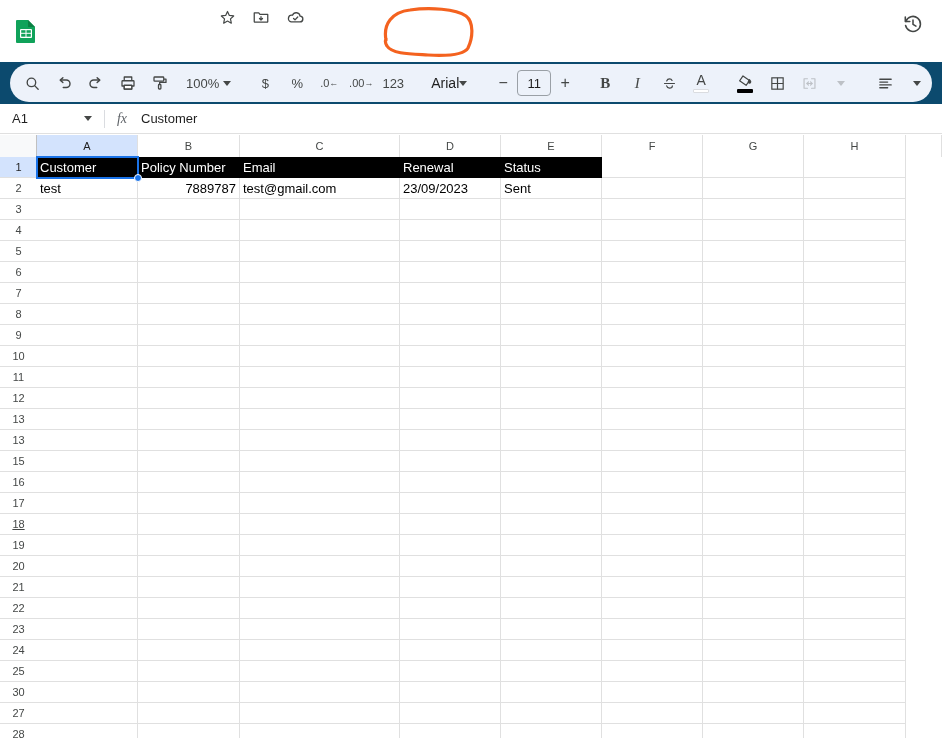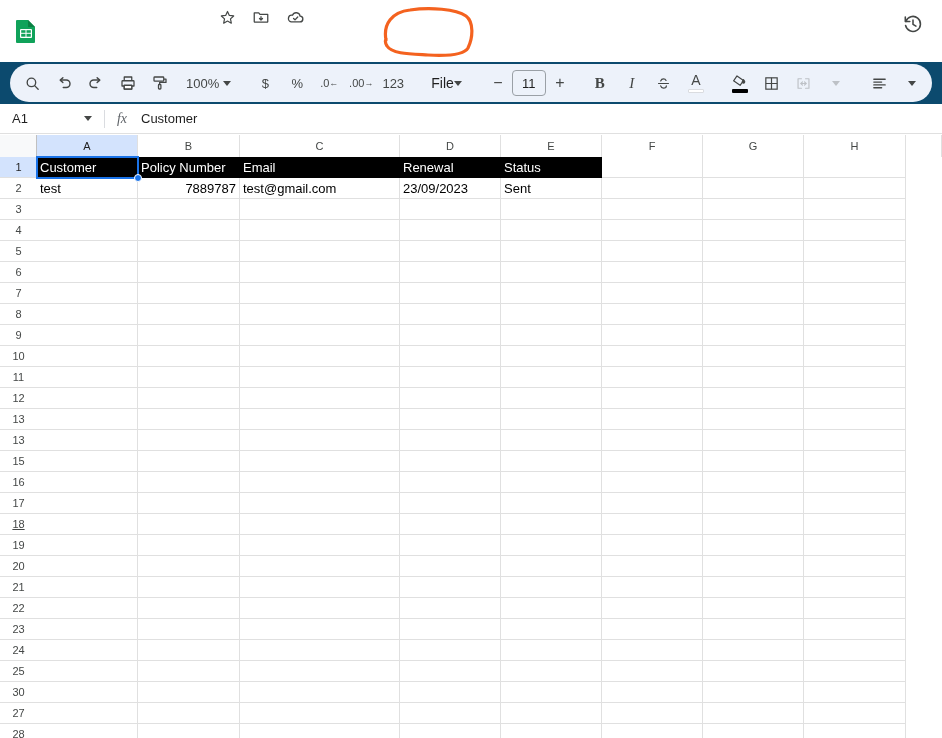--- a/index.html
+++ b/index.html
@@ -285,21 +285,21 @@
         <span class="tb-text" style="font-size:11px">.00</span>
         <span style="font-size:9px;color:#444746">→</span>
       </div>
       <div class="tb-btn">
         <span class="tb-text">123</span>
       </div>
 
       <div class="tb-sep"></div>
 
       <div class="font-select">
-        <span class="fname">File</span>
+        <span class="fname">Arial</span>
         <span class="caret"></span>
       </div>
 
       <div class="tb-sep"></div>
 
       <div class="size-group">
         <div class="pm-btn">−</div>
         <div class="size-box">11</div>
         <div class="pm-btn">+</div>
       </div>

